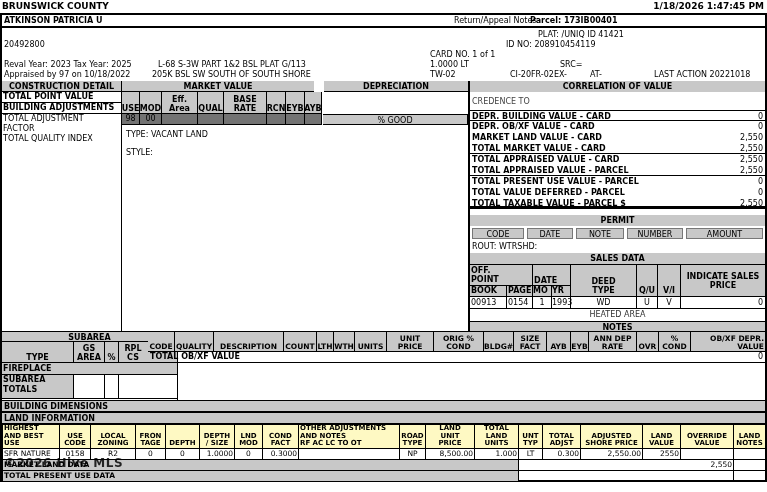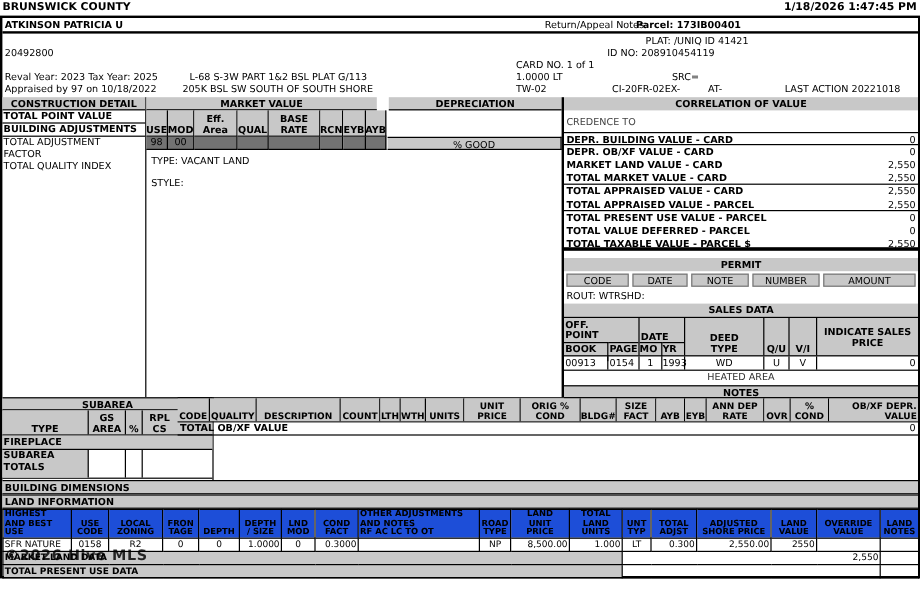--- a/index.html
+++ b/index.html
@@ -48,21 +48,21 @@
   #obxf-tbl { position:absolute; top:0; left:146px; width:617px; height:69px; }
   .obhead { display:flex; height:21px; border-bottom:1px solid #000; }
   .obhead > div { background:#c8c8c8; font-weight:bold; font-size:7.5px; line-height:8px; border-right:1px solid #000; display:flex; align-items:flex-end; justify-content:center; text-align:center; overflow:hidden; }
 
   
   .bandrow { position:absolute; left:0; width:763px; height:12px; background:#c8c8c8; border-top:1px solid #000; border-bottom:1px solid #000; font-weight:bold; line-height:11px; padding:0 2px; }
 
   
   #land-tbl { position:absolute; top:409px; left:0; width:763px; border-collapse:collapse; table-layout:fixed; }
   #land-tbl th, #land-tbl td { border:1px solid #000; font-size:7px; line-height:7.5px; padding:0 1px; overflow:hidden; }
-  #land-tbl th { background:#1d4ed8; vertical-align:bottom; font-weight:bold; white-space:pre-line; }
+  #land-tbl th { background:#fef9c3; vertical-align:bottom; font-weight:bold; white-space:pre-line; }
   #land-tbl td { height:11px; font-size:7.5px; }
   .glabel { background:#c8c8c8; font-weight:bold; }
 
   #watermark { position:absolute; top:441px; left:2px; font-size:12px; font-weight:bold; color:#000; opacity:0.82; letter-spacing:0.5px; }
 </style>
 </head>
 <body>
 
 <div id="page">
 

